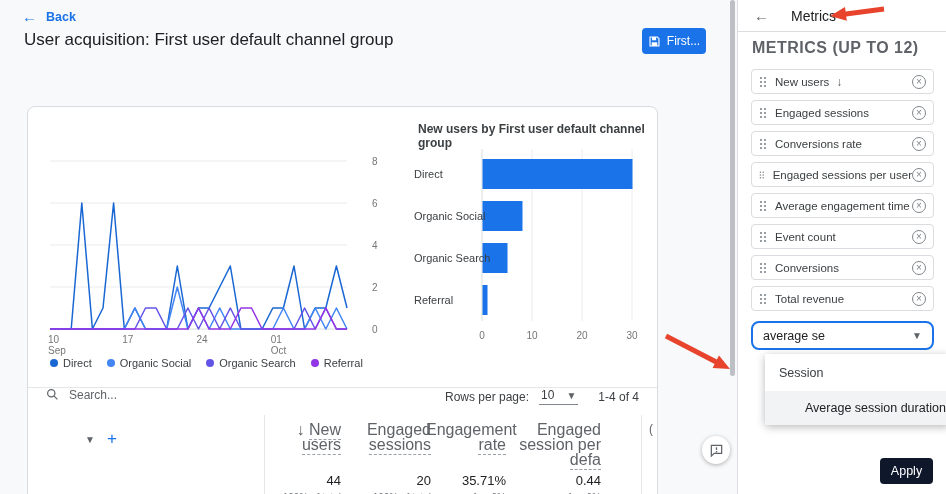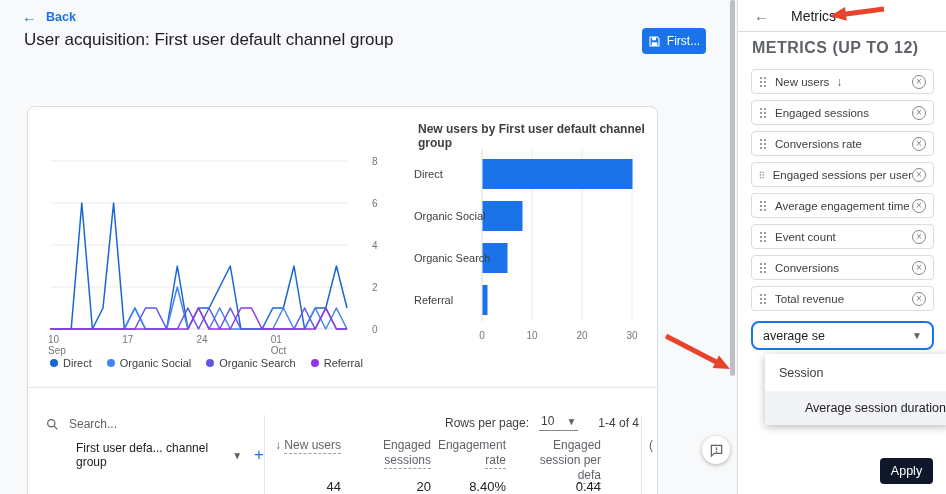--- a/index.html
+++ b/index.html
@@ -23,43 +23,43 @@
   .chart-title { position:absolute; top:15px; font-size:12px; font-weight:bold; color:#3c4043; }
   .chart-title.line-t { left:22px; }
   .chart-title.bar-t  { left:390px; }
   .line-svg { position:absolute; left:14px; top:32px; }
   .bar-svg  { position:absolute; left:386px; top:34px; }
   .legend { position:absolute; left:22px; top:250px; display:flex; gap:15px; }
   .legend-item { display:flex; align-items:center; gap:5px; font-size:11px; color:#3c4043; }
   .legend-dot { width:8px; height:8px; border-radius:50%; display:inline-block; }
   
   .table-section { position:absolute; left:0; top:280px; right:0; bottom:0; border-top:1px solid #e4e6e8; }
-  .search-row { height:27px; display:flex; align-items:flex-end; padding:0 18px;margin-top:16px; }
+  .search-row { height:27px; display:flex; align-items:flex-start; padding:0 18px; }
   .search-input { border:none; outline:none; background:transparent; font-size:12px; color:#3c4043;
     margin-left:10px; width:160px; font-family:inherit; }
   .search-input::placeholder { color:#5f6368; }
   .rpp-group { margin-left:auto; display:flex; align-items:center; font-size:12px; color:#3c4043; }
   .rpp-select { display:flex; align-items:center; gap:12px; margin-left:10px; border-bottom:1px solid #80868b;
     padding:0 2px 2px 2px; cursor:pointer; }
   .rpp-caret { color:#5f6368; font-size:10px; }
   .pagination { margin-left:20px; color:#3c4043; }
   .header-row { position:relative; height:48px; }
   .dim-cell { position:absolute; left:0; top:0; width:236px; height:100%; display:flex; align-items:center;
     padding-left:48px; font-size:12px; color:#202124; cursor:pointer; }
   .dim-caret { color:#5f6368; font-size:10px; margin-left:9px; }
   .dim-plus { color:#1a73e8; font-size:17px; margin-left:12px; font-weight:normal; cursor:pointer; }
   .v-div { position:absolute; width:1px; background:#e4e6e8; top:27px; bottom:0; }
   .v-div.d1 { left:236px; } .v-div.d2 { left:613px; }
-  .mcol { position:absolute; top:7px; text-align:right; font-size:12px; color:#5f6368; line-height:15px; cursor:pointer; }
+  .mcol { position:absolute; top:7px; text-align:right; font-size:16px; color:#5f6368; line-height:15px; cursor:pointer; }
   .mcol .dashed { border-bottom:1px dashed #9aa0a6; padding-bottom:1px; }
   .cpos0 { left:243px; width:70px; } .cpos1 { left:323px; width:80px; }
   .cpos2 { left:398px; width:80px; } .cpos3 { left:478px; width:95px; }
   .mcol-clip { position:absolute; left:621px; top:7px; width:50px; font-size:12px; color:#5f6368; }
   .body-row { position:relative; height:60px; }
-  .tval { position:absolute; top:0; text-align:right; font-size:13px; color:#202124; }
+  .tval { position:absolute; top:10px; text-align:right; font-size:13px; color:#202124; }
   .tsub { position:absolute; top:29px; text-align:right; font-size:10px; color:#70757a; }
   
   .scroll-thumb { position:absolute; left:730px; top:0; width:5px; height:376px; background:#bcc0c4; border-radius:3px; }
   .arrows { position:absolute; left:0; top:0; pointer-events:none; z-index:60; }
   
   .panel { position:absolute; left:737px; top:0; width:209px; height:494px; background:#fff; border-left:1px solid #dadce0; }
   .panel-header { height:32px; border-bottom:1px solid #dadce0; display:flex; align-items:center; padding-left:16px; }
   .panel-back { color:#5f6368; font-size:15px; cursor:pointer; }
   .panel-title { margin-left:22px; font-size:14px; color:#202124; }
   .section-label { position:absolute; left:14px; top:39px; font-size:16px; font-weight:bold; color:#5f6368; letter-spacing:.5px; }
@@ -179,21 +179,20 @@
           <span class="rpp-select">
             <span>10</span>
             <span class="rpp-caret">▼</span>
           </span>
           <span class="pagination">1-4 of 4</span>
         </div>
       </div>
 
       <div class="header-row">
         <div class="dim-cell">
-          <span>First user defa... channel group</span>
           <span class="dim-caret">▼</span>
           <span class="dim-plus">+</span>
         </div>
         <div id="metric-headers">
             <div class="mcol cpos0">
               <div>↓ <span class="dashed">New users</span></div>
             </div>
             <div class="mcol cpos1">
               <div>Engaged</div>
               <div><span class="dashed">sessions</span></div>
@@ -210,21 +209,21 @@
           </div>
         <div class="mcol-clip">(</div>
       </div>
 
       <div class="body-row">
         <div id="totals">
             <div class="tval cpos0">44</div>
             <div class="tsub cpos0">100% of total</div>
             <div class="tval cpos1">20</div>
             <div class="tsub cpos1">100% of total</div>
-            <div class="tval cpos2">8.40%</div>
+            <div class="tval cpos2">35.71%</div>
             <div class="tsub cpos2">Avg 0%</div>
             <div class="tval cpos3">0.44</div>
             <div class="tsub cpos3">Avg 0%</div>
           </div>
       </div>
 
       <div class="v-div d1"></div>
       <div class="v-div d2"></div>
     </div>
   </div>

